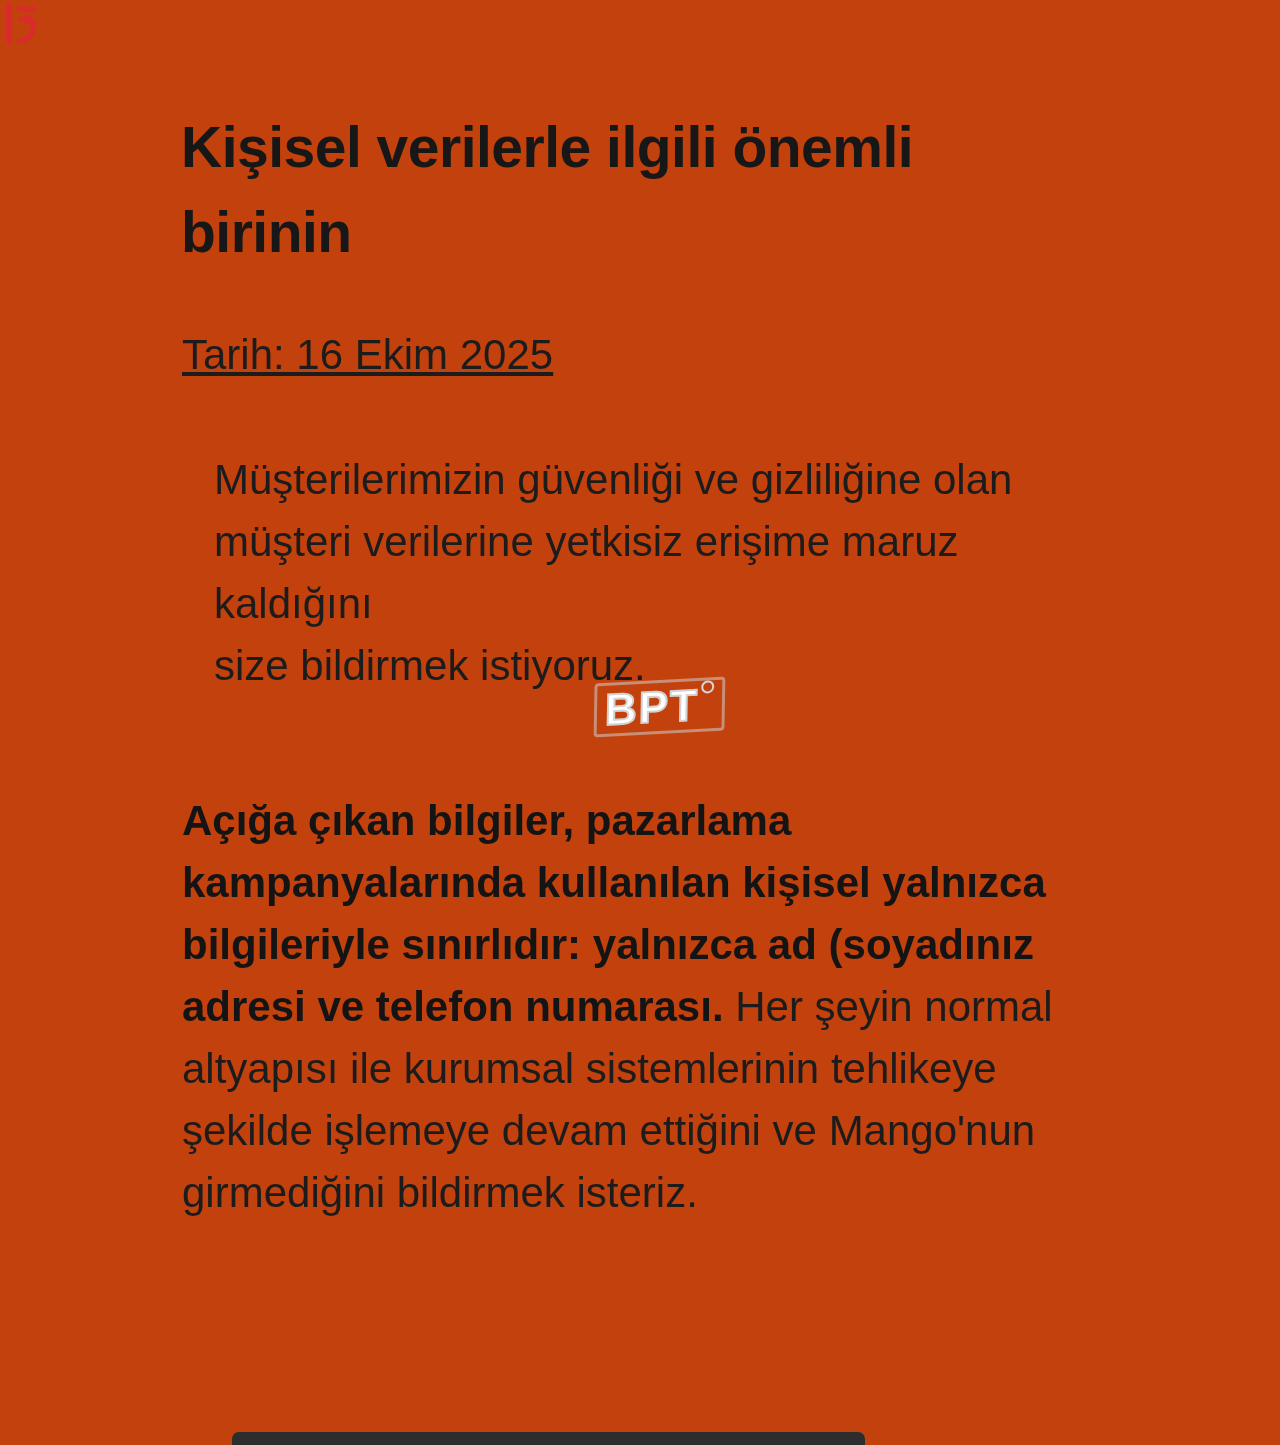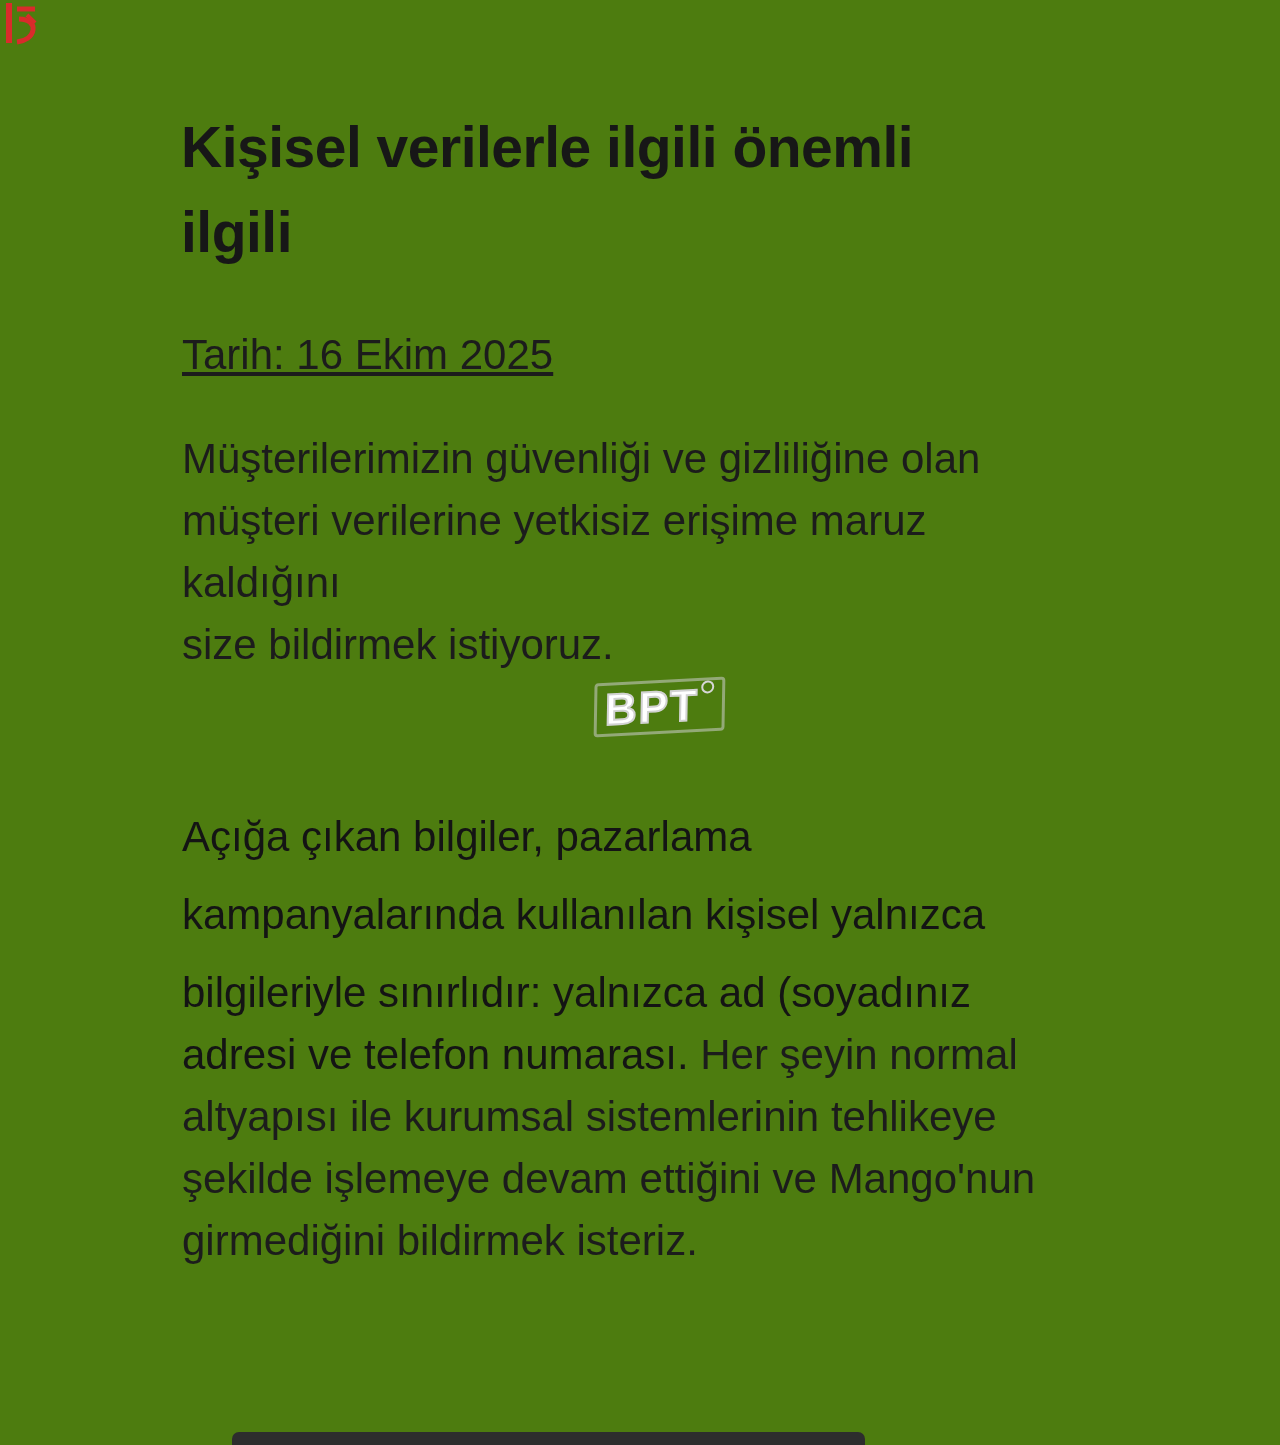--- a/index.html
+++ b/index.html
@@ -5,21 +5,21 @@
   html, body {
     margin: 0; padding: 0;
     width: 1280px; height: 1445px;
     background: #ffffff;
     overflow: hidden;
     font-family: "Liberation Sans", "DejaVu Sans", sans-serif;
   }
   .page {
     position: relative;
     width: 1280px; height: 1445px;
-    background: #4d7c0f;
+    background: #c2410c;
   }
   .corner-mark {
     position: absolute;
     left: 5px; top: 3px;
     width: 32px; height: 42px;
   }
   .doc-title {
     position: absolute;
     left: 181px; top: 105px;
     width: 920px;
@@ -39,24 +39,24 @@
     text-decoration: underline;
   }
   .para {
     position: absolute;
     left: 182px;
     width: 910px;
     font-size: 42px;
     line-height: 62px;
     color: #1c1c1c;
   }
-  .para.p1 { top: 428px; }
+  .para.p1 { top: 449px; margin-left: 32px; }
   .para.p2 { top: 790px; }
   .line { white-space: pre-wrap; }
-  .bold { font-weight: normal; color: #141414; margin-top: 16px; }
+  .bold { font-weight: bold; color: #141414; }
   .watermark {
     position: absolute;
     left: 594px; top: 680px;
     padding: 2px 8px;
     transform: rotate(-3deg) skewX(-4deg);
     border: 3px solid rgba(205,205,205,0.55);
     border-radius: 4px;
     color: #ffffff;
     font-size: 44px;
     font-weight: bold;
@@ -89,21 +89,21 @@
 
   <svg class="corner-mark" viewBox="0 0 32 42" fill="none" xmlns="http://www.w3.org/2000/svg">
     <path d="M4 0 V40" stroke="#d92b2b" stroke-width="6"></path>
     <path d="M12 6 H30" stroke="#d92b2b" stroke-width="5"></path>
     <path d="M14 16 C24 16 29 21 28 27 C27 34 20 38 12 39" stroke="#d92b2b" stroke-width="5"></path>
     <path d="M22 12 L30 20" stroke="#d92b2b" stroke-width="4"></path>
   </svg>
 
   <div class="doc-title">
     <div class="line">Kişisel verilerle ilgili önemli</div>
-    <div class="line">ilgili</div>
+    <div class="line">birinin</div>
   </div>
 
   <div class="date-line">Tarih: 16 Ekim 2025</div>
 
   <div class="para p1">
     <div class="line">Müşterilerimizin güvenliği ve gizliliğine olan</div>
     <div class="line">müşteri verilerine yetkisiz erişime maruz kaldığını</div>
     <div class="line">size bildirmek istiyoruz.</div>
   </div>
 

